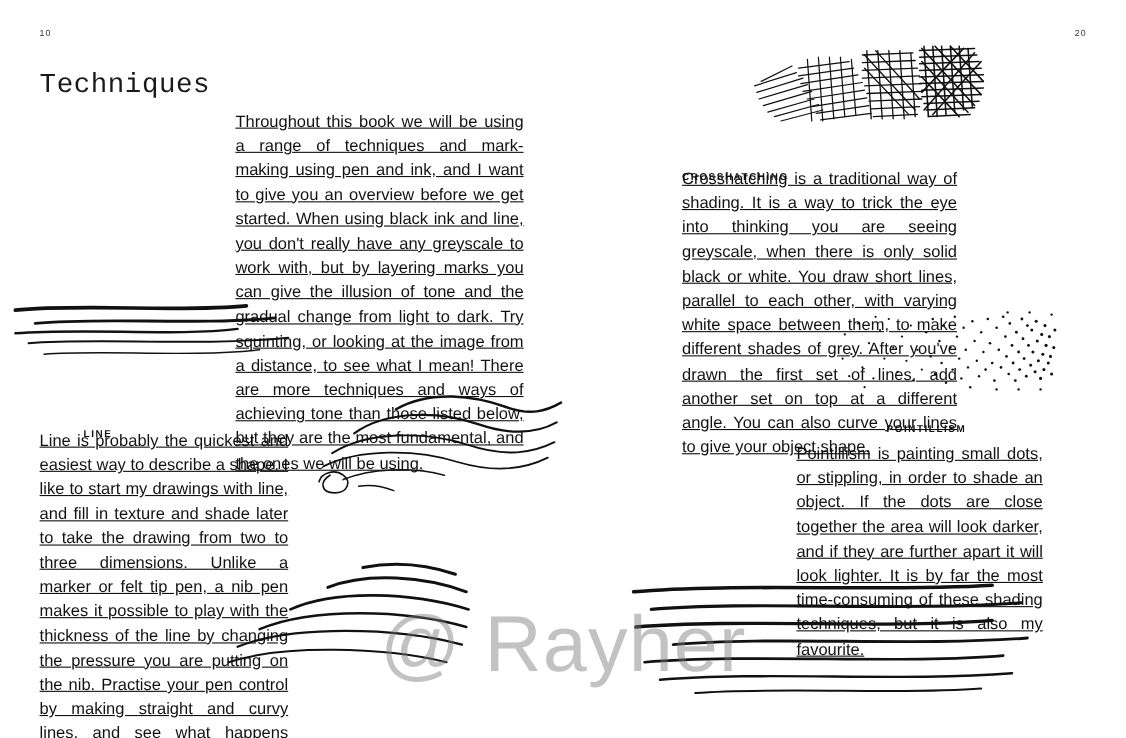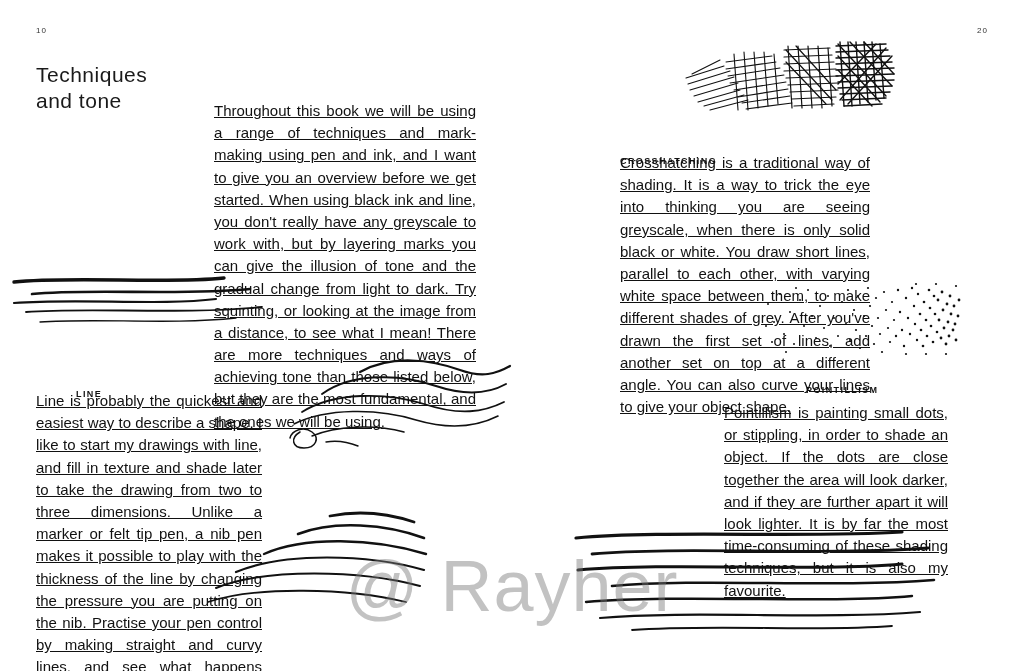--- a/index.html
+++ b/index.html
@@ -28,23 +28,23 @@
     letter-spacing: 1px;
     color: #333;
   }
   .folio-left { left: 36px; top: 26px; }
   .folio-right { right: 36px; top: 26px; }
 
   .chapter-title {
     position: absolute;
     left: 36px;
     top: 62px;
-    font-family: Liberation Sans, sans-serif;
+    font-family: Liberation Mono, monospace;
     font-weight: 400;
-    font-size: 21px;
+    font-size: 25px;
     line-height: 1.25;
     letter-spacing: 0.5px;
     color: #1a1a1a;
     width: 230px;
   }
 
   .body-col {
     position: absolute;
     font-size: 15px;
     line-height: 1.48;
@@ -88,21 +88,20 @@
 </head>
 <body>
 
 <div class="page">
 
   <div class="folio folio-left">10</div>
   <div class="folio folio-right">20</div>
 
   <div class="chapter-title">
     <div>Techniques</div>
-    <div>and tone</div>
   </div>
 
   <div class="body-col intro">Throughout this book we will be using a range of techniques and mark-making using pen and ink, and I want to give you an overview before we get started. When using black ink and line, you don't really have any greyscale to work with, but by layering marks you can give the illusion of tone and the gradual change from light to dark. Try squinting, or looking at the image from a distance, to see what I mean! There are more techniques and ways of achieving tone than those listed below, but they are the most fundamental, and the ones we will be using.</div>
 
   <svg class="art" style="left:680px; top:40px;" width="240" height="90" viewBox="0 0 240 90">
     <g stroke="#111" fill="none" stroke-linecap="round">
       <g stroke-width="1.1">
         <path d="M6,38 L44,26"></path>
           <path d="M8,44 L50,31"></path>
           <path d="M10,50 L54,37"></path>

